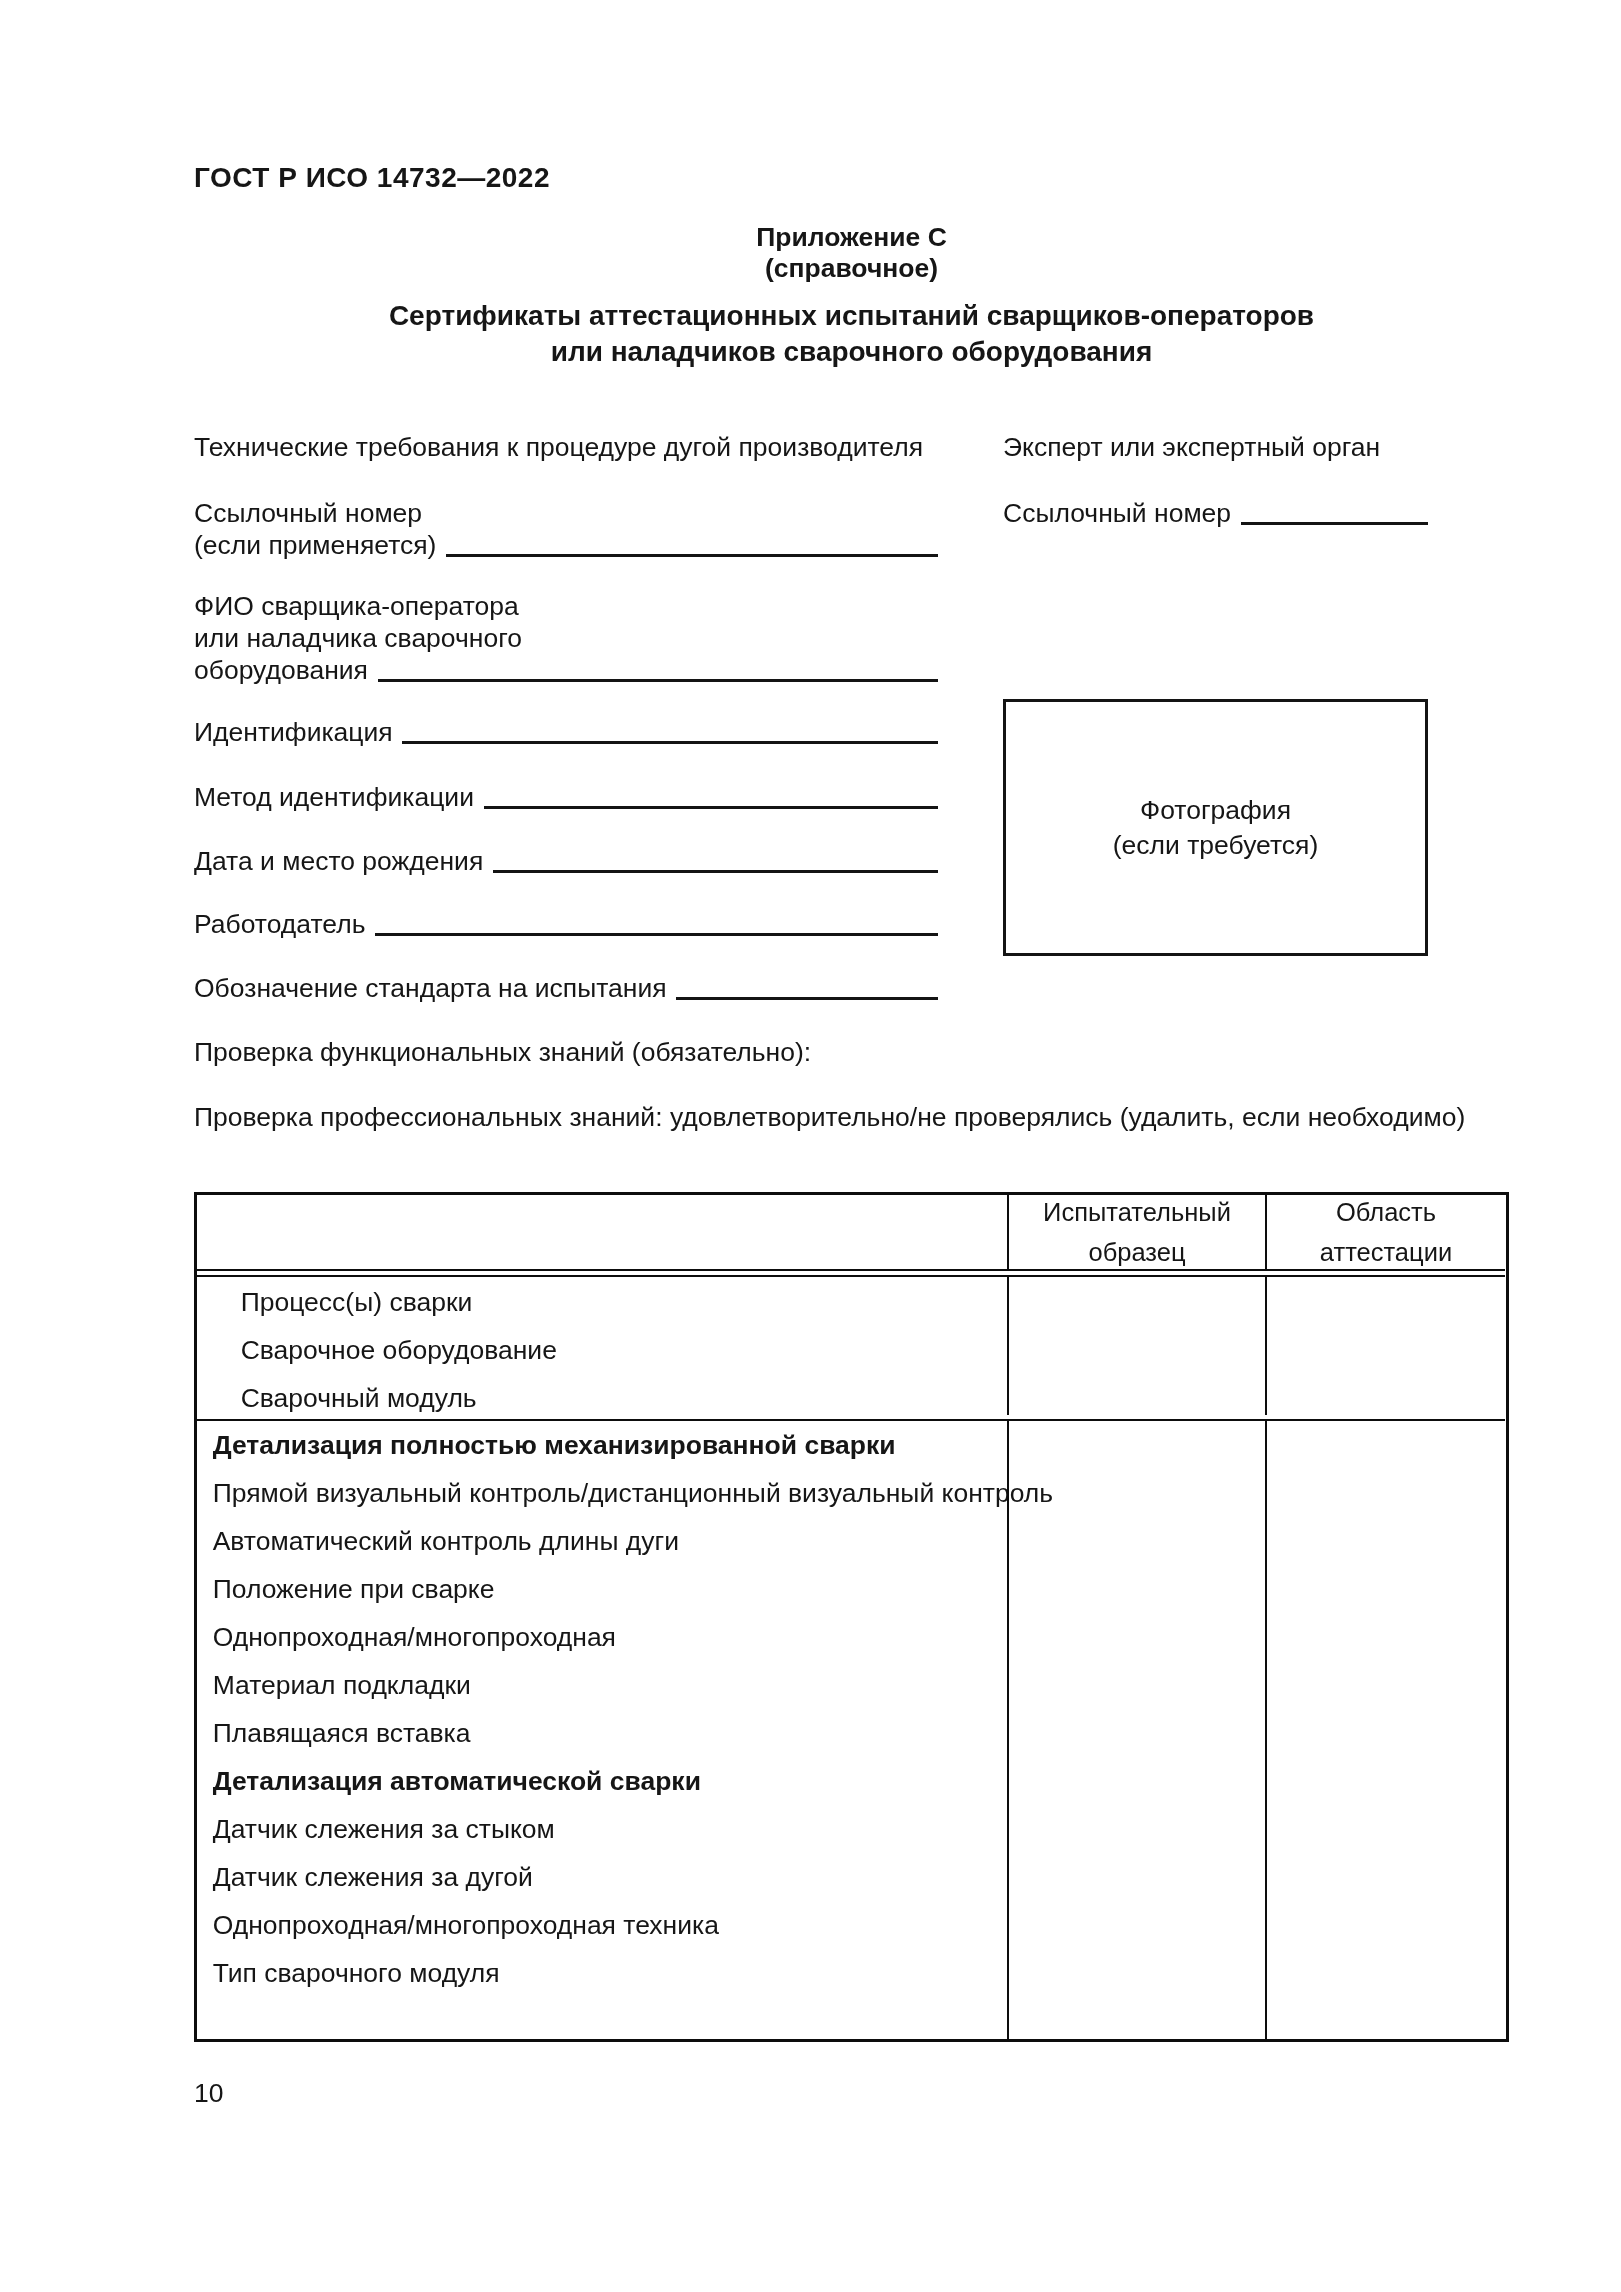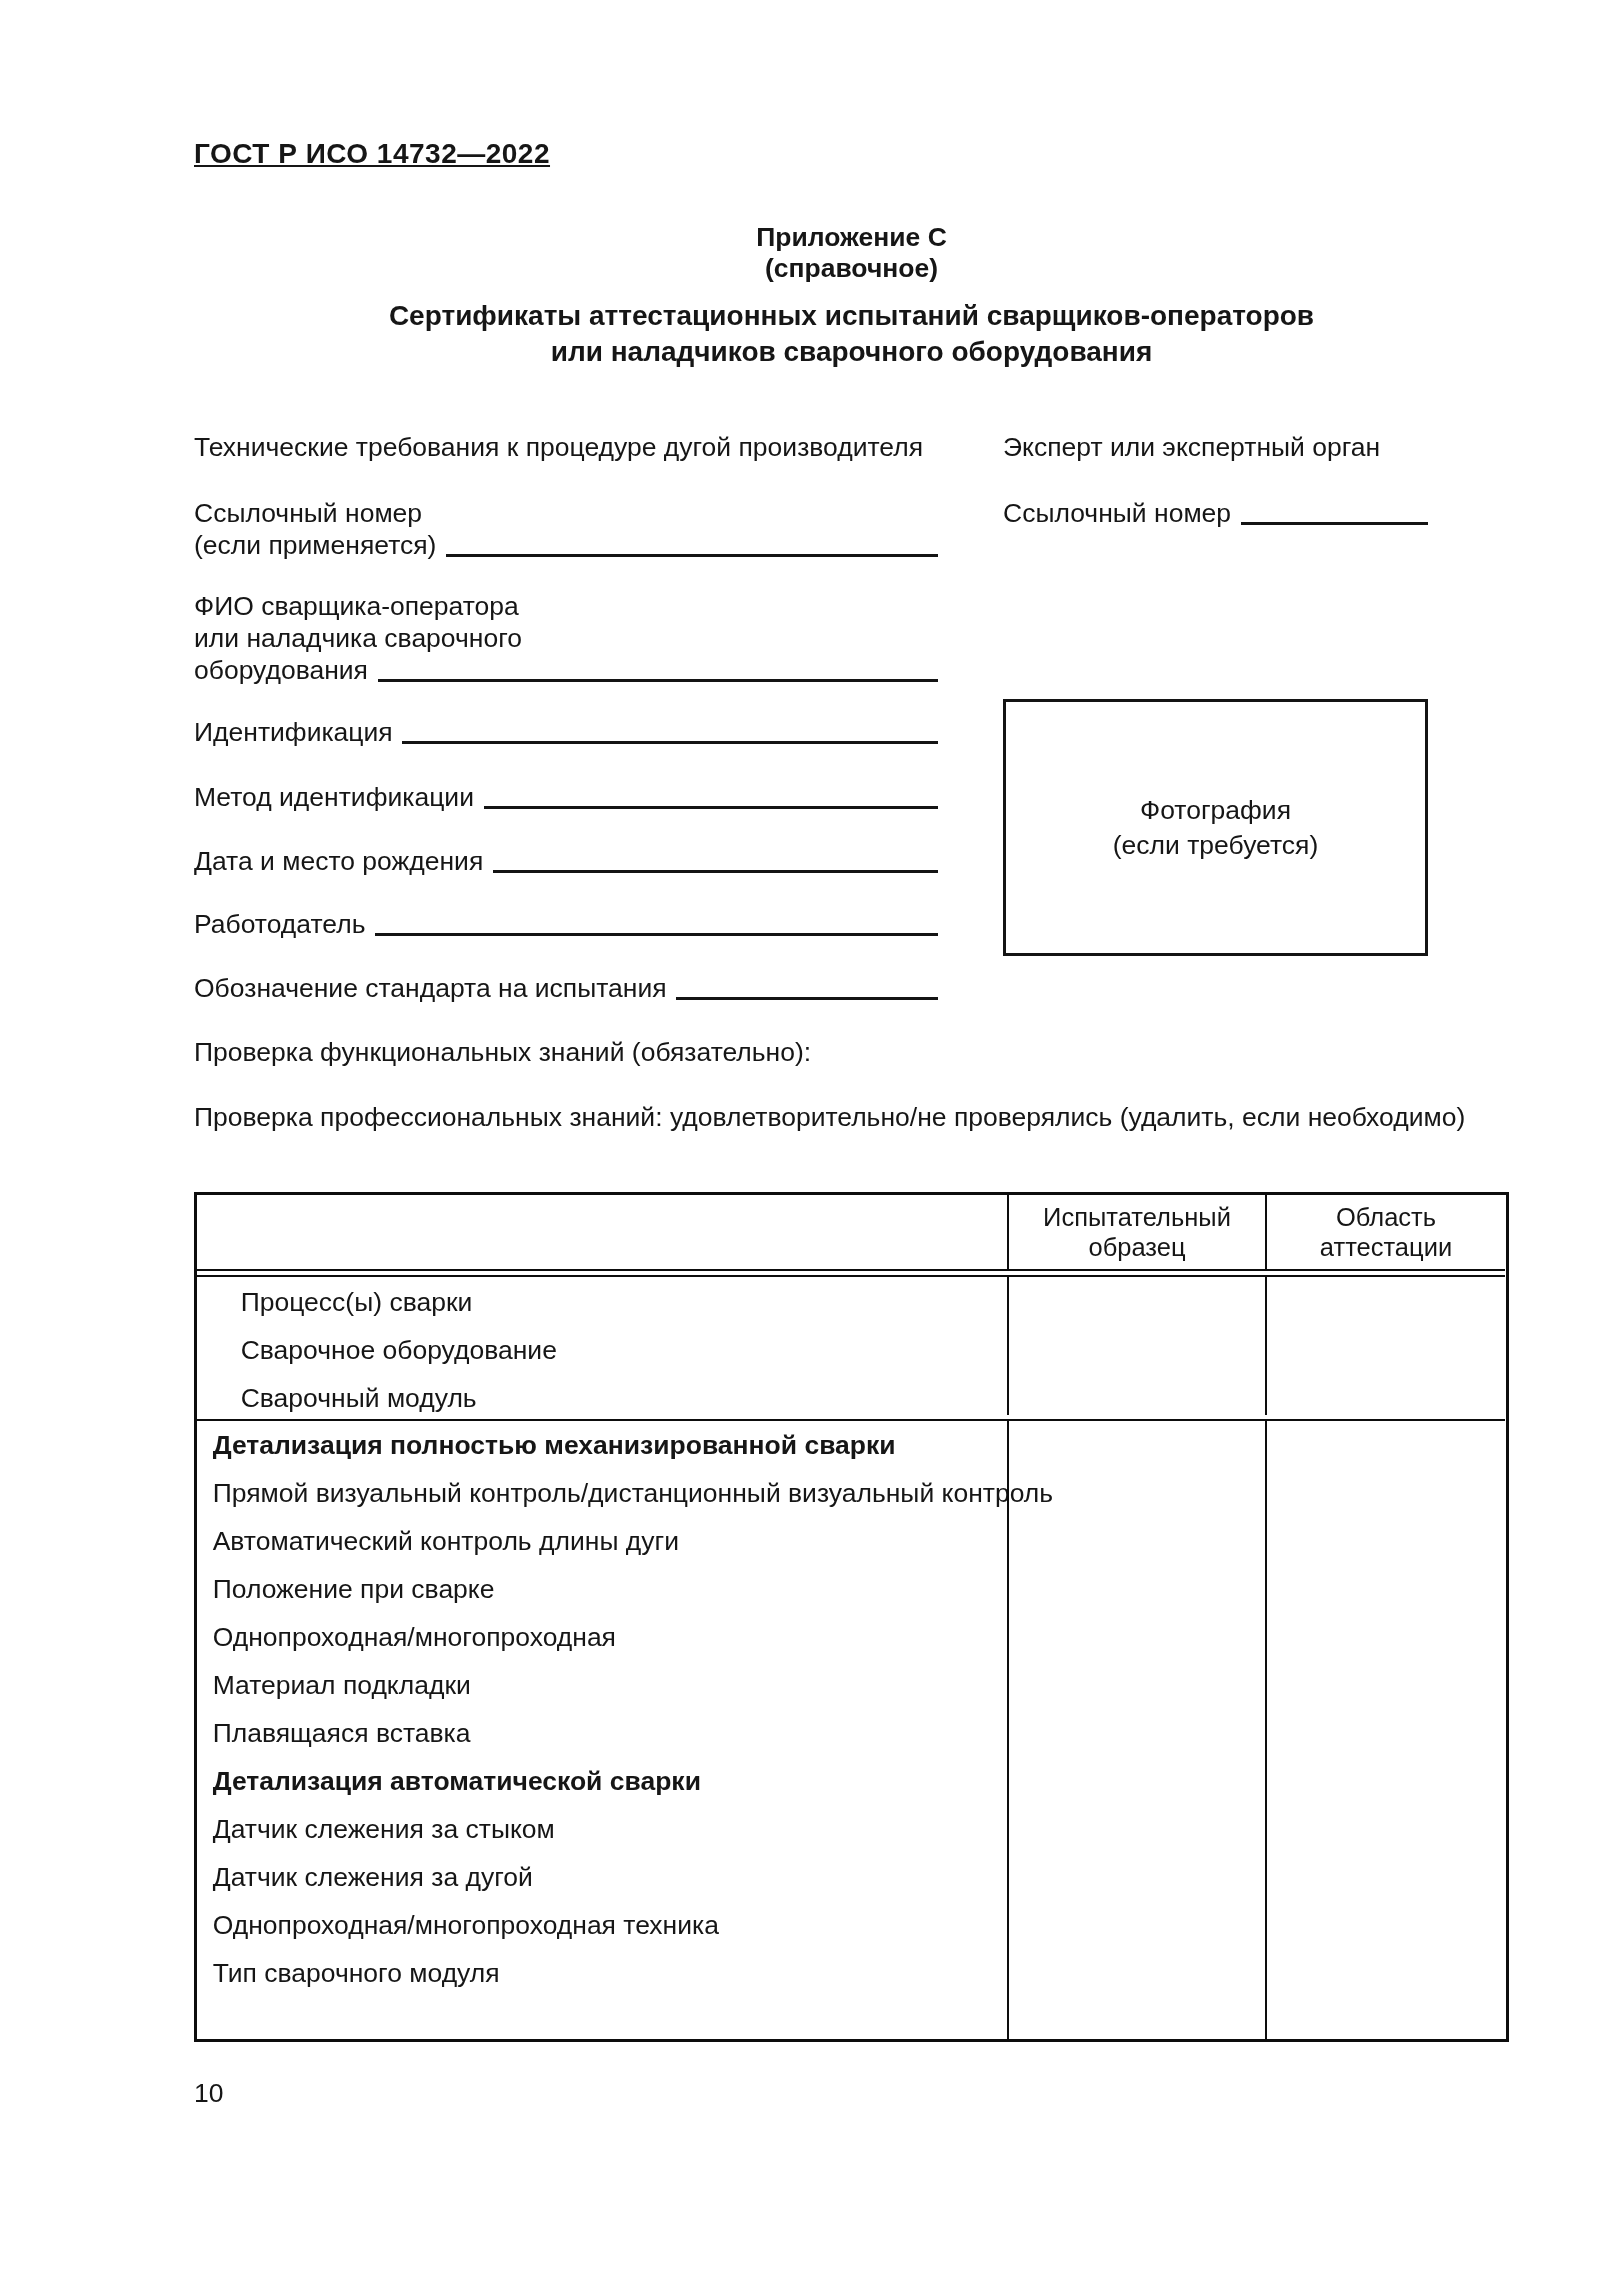--- a/index.html
+++ b/index.html
@@ -9,24 +9,23 @@
     height: 2293px;
     margin: 0 auto;
     background: #ffffff;
     font-family: "Liberation Sans", sans-serif;
     color: #161616;
     overflow: hidden;
   }
   .abs { position: absolute; }
 
   .doc-code {
-    left: 194px; top: 138px;
+    left: 194px; top: 162px;
     font-size: 28px; font-weight: bold;
     letter-spacing: 0.5px;
-    text-decoration: underline;
   }
   .annex-block {
     left: 194px; top: 222px; width: 1315px;
     text-align: center;
     font-size: 26.5px; font-weight: bold;
     line-height: 31px;
   }
   .doc-title {
     left: 194px; top: 298px; width: 1315px;
     text-align: center;
@@ -70,21 +69,21 @@
     grid-template-rows: 76px 140px 1fr;
     row-gap: 3.9px;
     background: #ffffff;
   }
   .tc { box-sizing: border-box; min-width: 0; }
   .tc.c2, .tc.c3 { border-left: 2.9px solid #0d0d0d; }
   .tc.th {
     border-bottom: 2px solid #0d0d0d;
     display: flex; align-items: center; justify-content: center;
     text-align: center;
-    font-size: 25.5px; line-height: 30px;
+    font-size: 25.5px; line-height: 40px;
     padding: 0 13.7px;
   }
   .tc.b1 { border-top: 2px solid #0d0d0d; padding-top: 2px; padding-left: 28px; }
   .tc.b2 { border-top: 2.9px solid #0d0d0d; padding-top: 1px; }
   .tline {
     height: 48px;
     display: flex; align-items: center;
     padding-left: 15.7px;
     font-size: 26.5px;
     white-space: nowrap;

